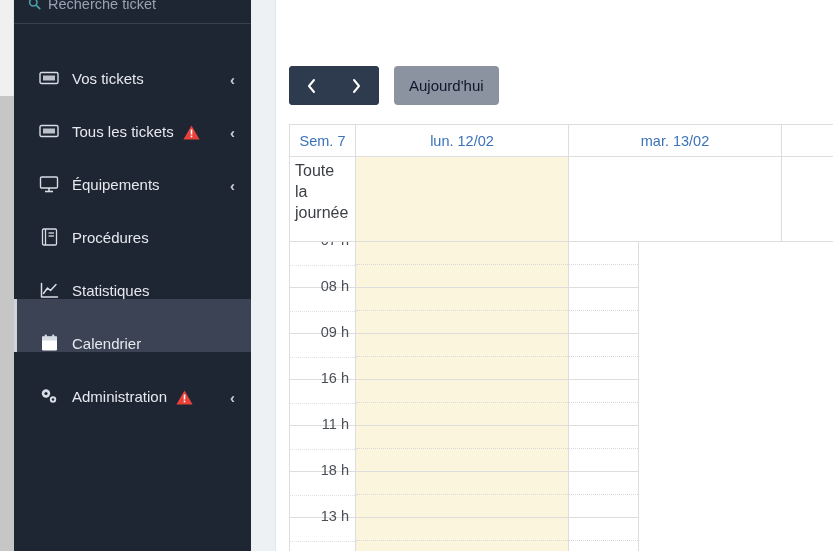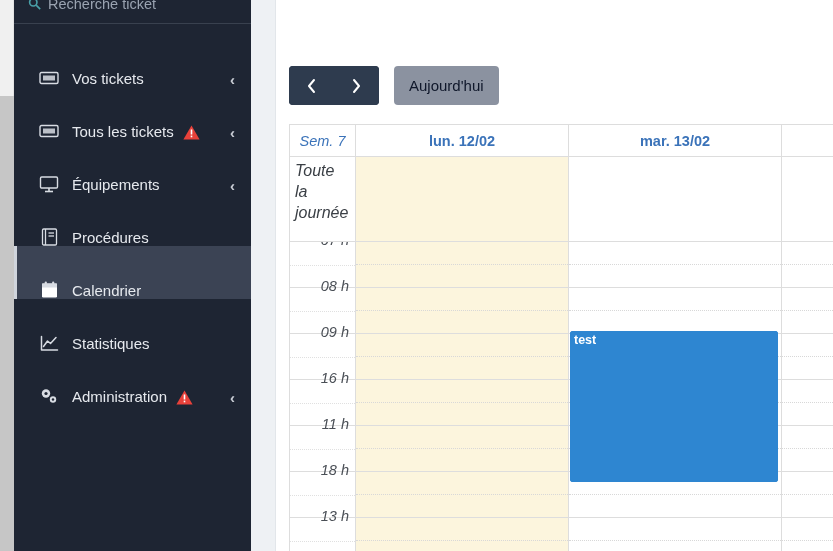--- a/index.html
+++ b/index.html
@@ -197,22 +197,22 @@
     height: 32px;
     border-bottom: 1px solid #dddddd;
   }
   .cal-head .cell {
     display: flex; align-items: center; justify-content: center;
     color: #3b73b9;
     font-size: 14.5px;
     border-right: 1px solid #dddddd;
     background: #ffffff;
   }
-  .col-time { width: 66px; min-width: 66px; font-style: italic; }
-  .col-day  { width: 213px; min-width: 213px; font-weight: bold; }
+  .col-time { width: 66px; min-width: 66px; }
+  .col-day  { width: 213px; min-width: 213px; }
   .col-tail { width: 70px; min-width: 70px; }
 
   .cal-allday {
     display: flex;
     height: 85px;
     border-bottom: 1px solid #dddddd;
   }
   .cal-allday .cell {
     border-right: 1px solid #dddddd;
   }
@@ -335,39 +335,39 @@
           <span class="nav-ico">
             <svg width="17" height="18" viewBox="0 0 17 18" fill="none" stroke="#d8dce3" stroke-width="1.3">
               <rect x="1.5" y="1" width="14" height="16" rx="1.2"></rect>
               <line x1="4.5" y1="1" x2="4.5" y2="17"></line>
               <line x1="7.5" y1="5" x2="13" y2="5"></line>
               <line x1="7.5" y1="8" x2="13" y2="8"></line>
             </svg>
           </span>
           <span class="nav-label">Procédures</span>
         </div>
+        <div class="nav-item">
+          <span class="nav-ico">
+            <svg width="19" height="17" viewBox="0 0 19 17" fill="none" stroke="#d8dce3" stroke-width="1.5" stroke-linecap="round" stroke-linejoin="round">
+              <polyline points="1.5,1.5 1.5,15 17.5,15" stroke-width="1.5"></polyline>
+              <polyline points="3.5,11.5 7.5,6 10.5,8.5 16,2.5"></polyline>
+            </svg>
+          </span>
+          <span class="nav-label">Statistiques</span>
+        </div>
         <div class="nav-item active">
           <span class="nav-ico">
             <svg width="17" height="18" viewBox="0 0 17 18" fill="none">
               <rect x="1" y="2.5" width="15" height="14" rx="1.3" fill="#ffffff"></rect>
               <rect x="1" y="2.5" width="15" height="4" fill="#d8dce3"></rect>
               <rect x="3.8" y="0.5" width="2" height="3.6" rx="0.8" fill="#d8dce3"></rect>
               <rect x="11.2" y="0.5" width="2" height="3.6" rx="0.8" fill="#d8dce3"></rect>
             </svg>
           </span>
           <span class="nav-label">Calendrier</span>
-        </div>
-        <div class="nav-item">
-          <span class="nav-ico">
-            <svg width="19" height="17" viewBox="0 0 19 17" fill="none" stroke="#d8dce3" stroke-width="1.5" stroke-linecap="round" stroke-linejoin="round">
-              <polyline points="1.5,1.5 1.5,15 17.5,15" stroke-width="1.5"></polyline>
-              <polyline points="3.5,11.5 7.5,6 10.5,8.5 16,2.5"></polyline>
-            </svg>
-          </span>
-          <span class="nav-label">Statistiques</span>
         </div>
         <div class="nav-item">
           <span class="nav-ico">
             <svg width="20" height="18" viewBox="0 0 20 18" fill="#d8dce3">
               <circle cx="7" cy="6.5" r="4.2"></circle>
               <circle cx="7" cy="6.5" r="1.6" fill="#1e2533"></circle>
               <circle cx="14" cy="12.5" r="3.2"></circle>
               <circle cx="14" cy="12.5" r="1.2" fill="#1e2533"></circle>
             </svg>
           </span>
@@ -455,37 +455,20 @@
             <div class="slot hour-end"></div>
             <div class="slot"></div>
             <div class="slot hour-end"></div>
             <div class="slot"></div>
             <div class="slot hour-end"></div>
             <div class="slot"></div>
             <div class="slot hour-end"></div>
             <div class="slot"></div>
             <div class="slot hour-end"></div>
           </div>
-        <div class="col col-day" id="day-col-1">
-            <div class="slot"></div>
-            <div class="slot hour-end"></div>
-            <div class="slot"></div>
-            <div class="slot hour-end"></div>
-            <div class="slot"></div>
-            <div class="slot hour-end"></div>
-            <div class="slot"></div>
-            <div class="slot hour-end"></div>
-            <div class="slot"></div>
-            <div class="slot hour-end"></div>
-            <div class="slot"></div>
-            <div class="slot hour-end"></div>
-            <div class="slot"></div>
-            <div class="slot hour-end"></div>
-            <div class="event" style="top: 89px; height: 151px; background: rgb(46, 134, 209); border-color: rgb(46, 134, 209);"><span>test</span></div>
-          </div>
         <div class="col col-tail" id="day-col-2">
             <div class="slot"></div>
             <div class="slot hour-end"></div>
             <div class="slot"></div>
             <div class="slot hour-end"></div>
             <div class="slot"></div>
             <div class="slot hour-end"></div>
             <div class="slot"></div>
             <div class="slot hour-end"></div>
             <div class="slot"></div>

